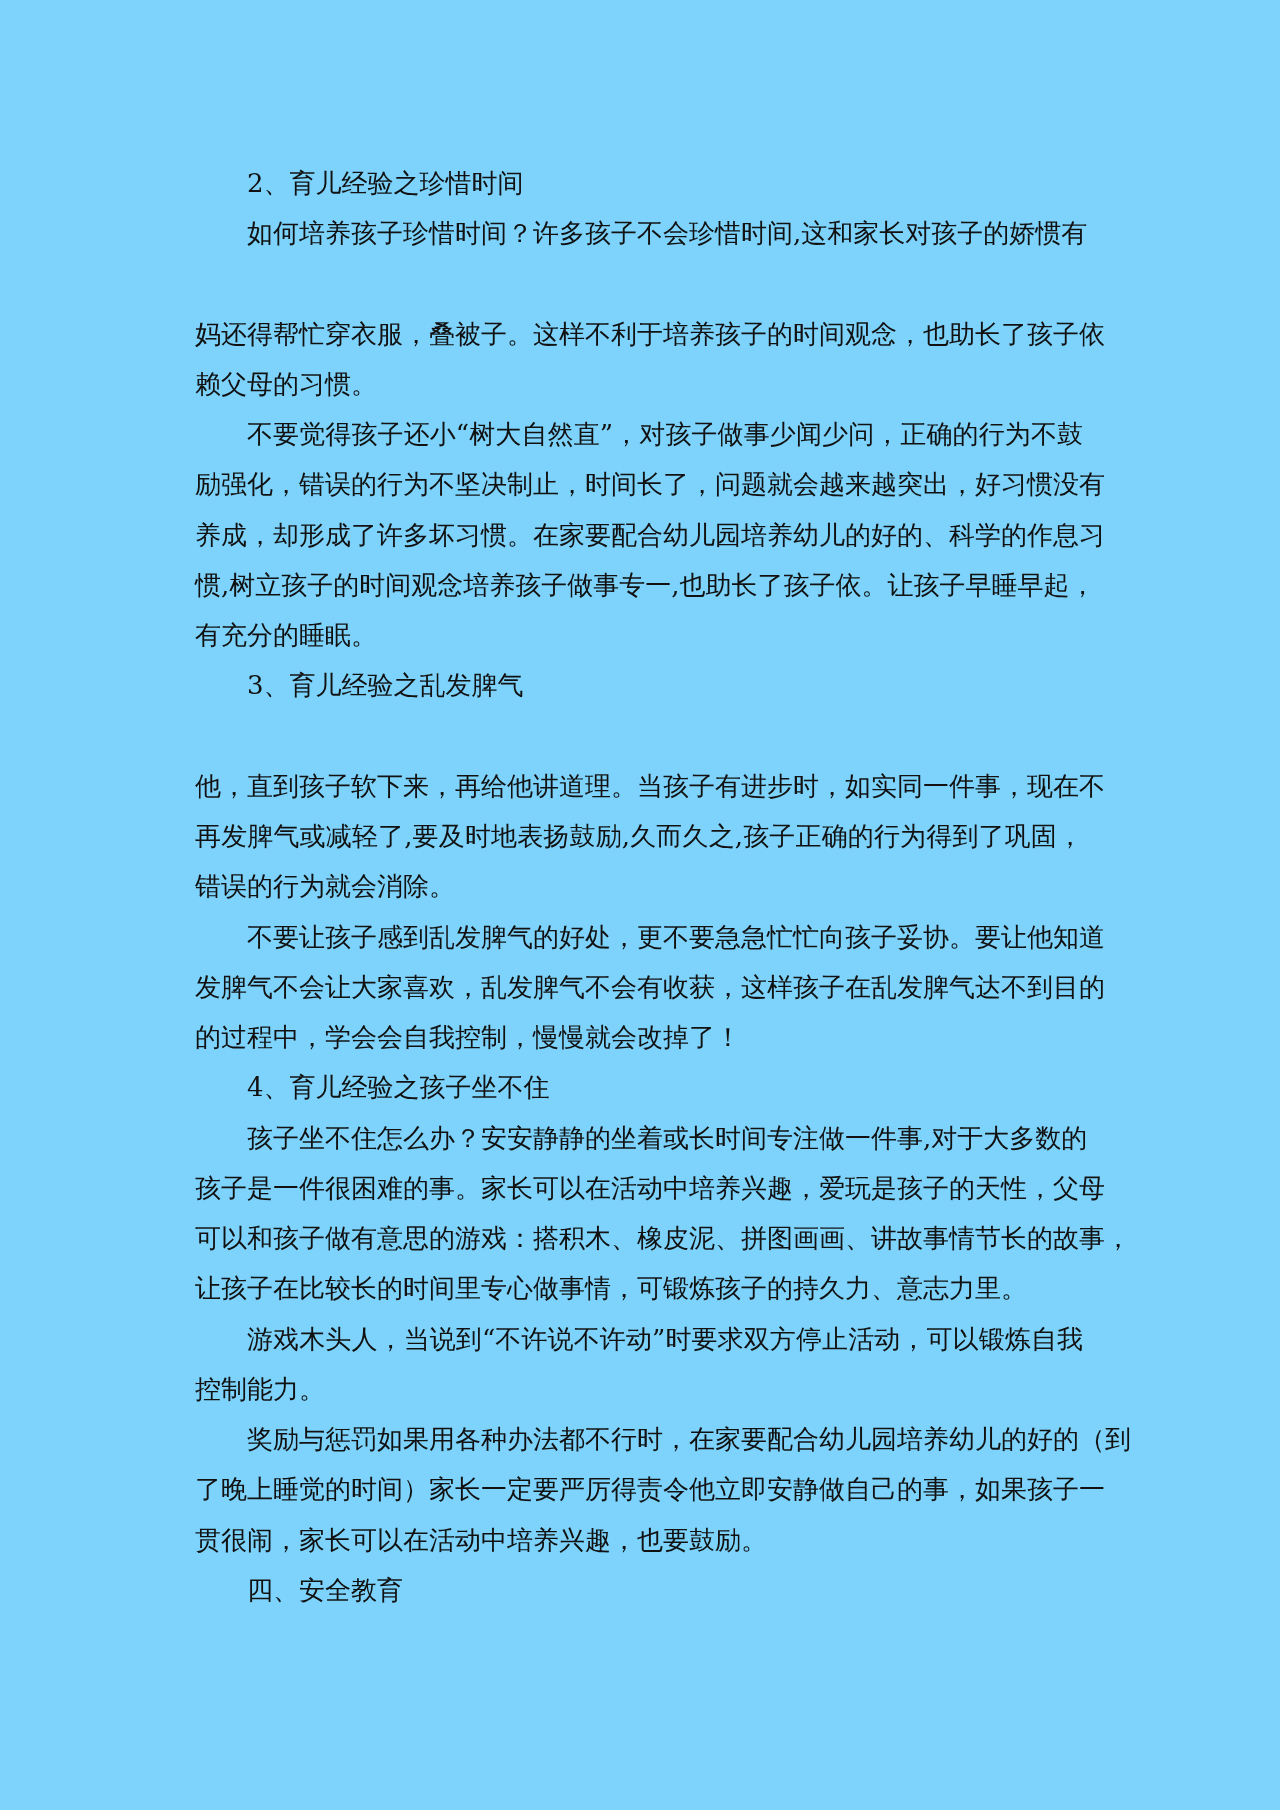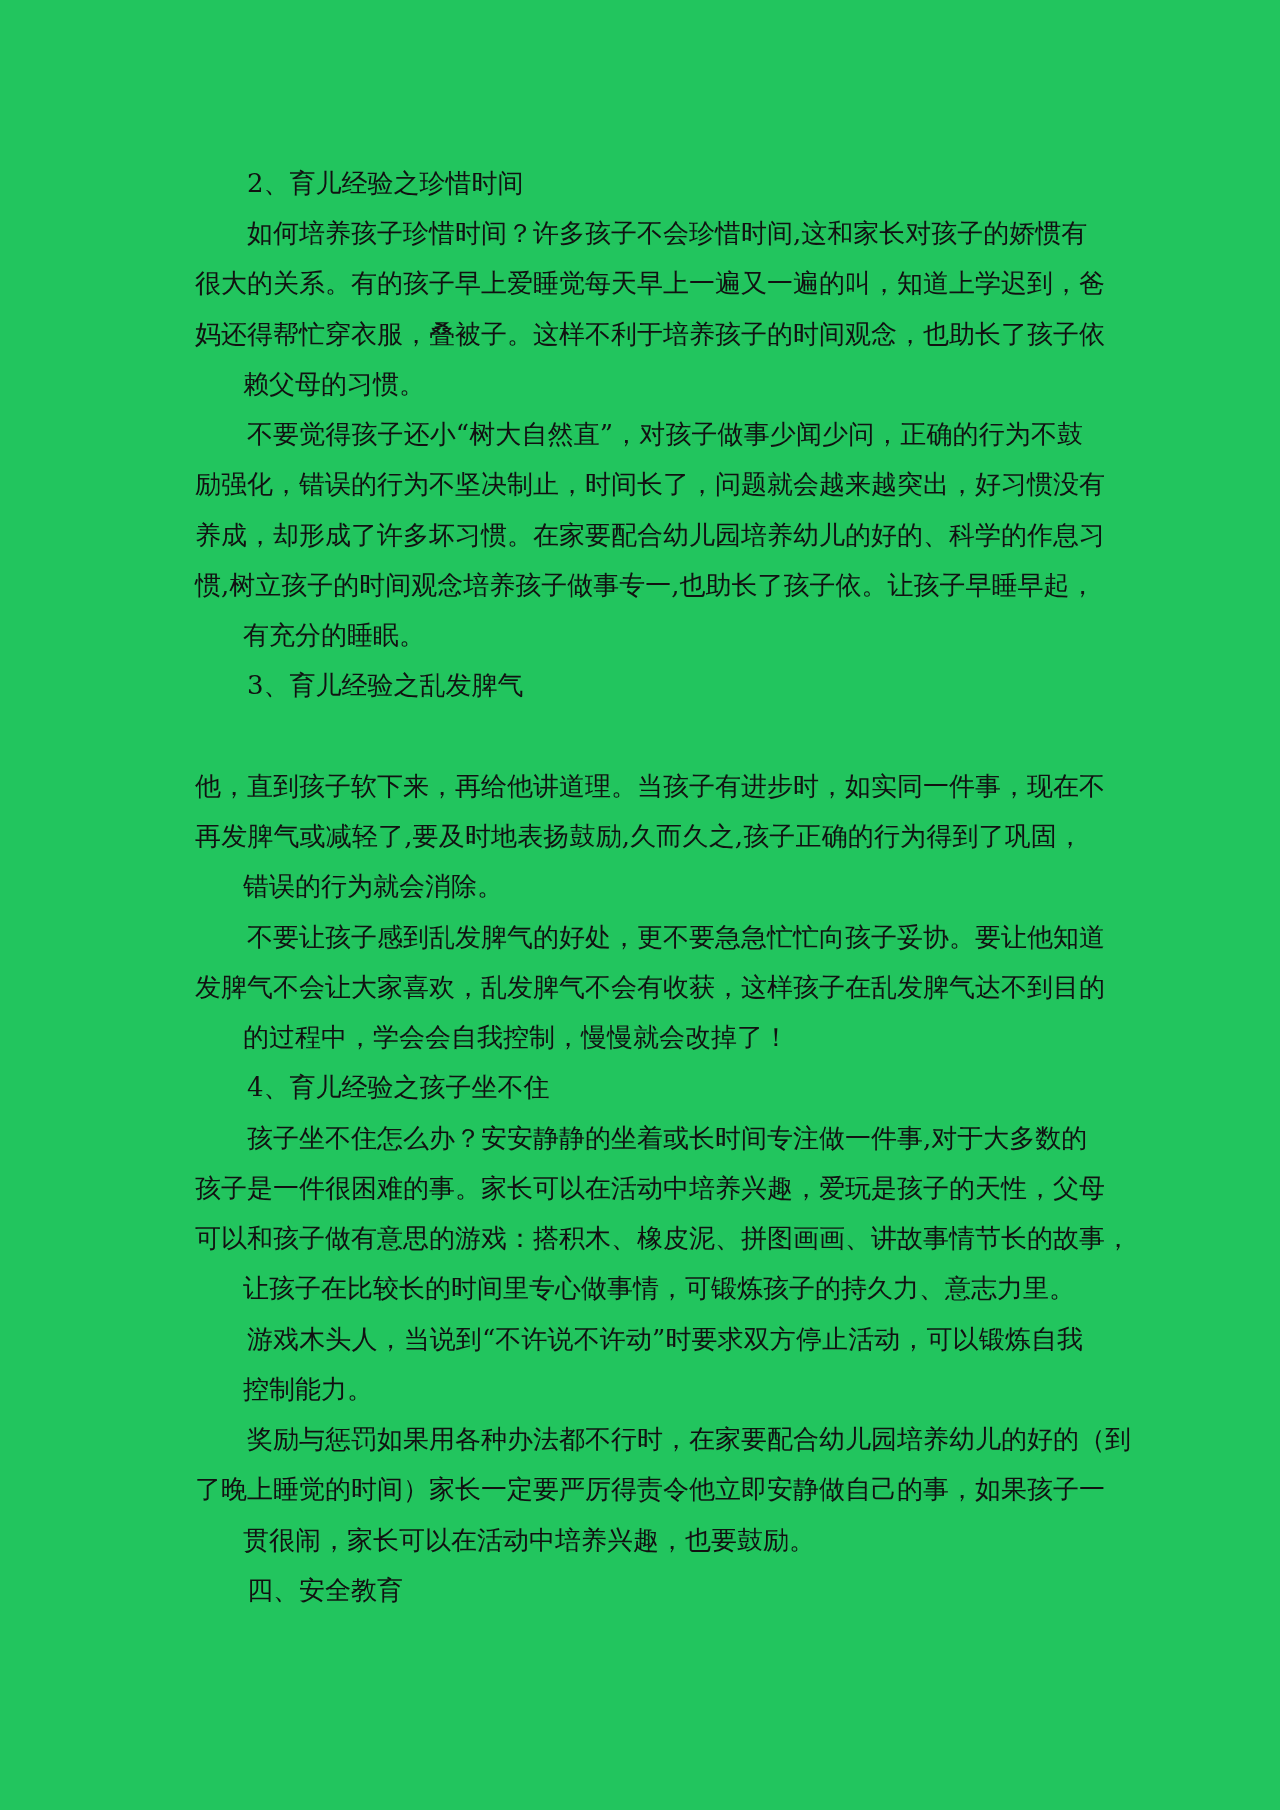--- a/index.html
+++ b/index.html
@@ -14,21 +14,21 @@
       overflow: hidden;
       font-family: "DejaVu Serif", "Liberation Serif", serif;
       color: #111111;
     }
     .page {
       position: absolute;
       left: 0;
       top: 0;
       width: 1280px;
       height: 1810px;
-      background: #22c55e;
+      background: #7dd3fc;
     }
     .line {
       position: absolute;
       left: 195px;
       width: 888px;
       height: 50px;
       line-height: 50px;
       font-size: 26px;
       white-space: nowrap;
       overflow: visible;
@@ -38,40 +38,38 @@
       text-align: justify;
       text-align-last: justify;
     }
     .line.indent {
       left: 247px;
       width: 836px;
     }
     .line.last {
       text-align: right;
       text-align-last: left;
-      margin-left: 48px;
     }
     .line.heading {
       text-align: left;
       text-align-last: left;
     }
     .line.bold {
       font-weight: normal;
       font-family: "DejaVu Sans", "Liberation Sans", sans-serif;
     }
   </style>
 </head>
 <body>
 
 <div class="page">
 
   <div class="line heading indent" style="top:158px">2、育儿经验之珍惜时间</div>
 
   <div class="line full indent" style="top:208px">如何培养孩子珍惜时间？许多孩子不会珍惜时间,这和家长对孩子的娇惯有</div>
-  <div class="line full" style="top:258px">很大的关系。有的孩子早上爱睡觉每天早上一遍又一遍的叫，知道上学迟到，爸</div>
   <div class="line full" style="top:309px">妈还得帮忙穿衣服，叠被子。这样不利于培养孩子的时间观念，也助长了孩子依</div>
   <div class="line last" style="top:359px">赖父母的习惯。</div>
 
   <div class="line full indent" style="top:409px">不要觉得孩子还小“树大自然直”，对孩子做事少闻少问，正确的行为不鼓</div>
   <div class="line full" style="top:459px">励强化，错误的行为不坚决制止，时间长了，问题就会越来越突出，好习惯没有</div>
   <div class="line full" style="top:510px">养成，却形成了许多坏习惯。在家要配合幼儿园培养幼儿的好的、科学的作息习</div>
   <div class="line full" style="top:560px">惯,树立孩子的时间观念培养孩子做事专一,也助长了孩子依。让孩子早睡早起，</div>
   <div class="line last" style="top:610px">有充分的睡眠。</div>
 
   <div class="line heading indent" style="top:660px">3、育儿经验之乱发脾气</div>

